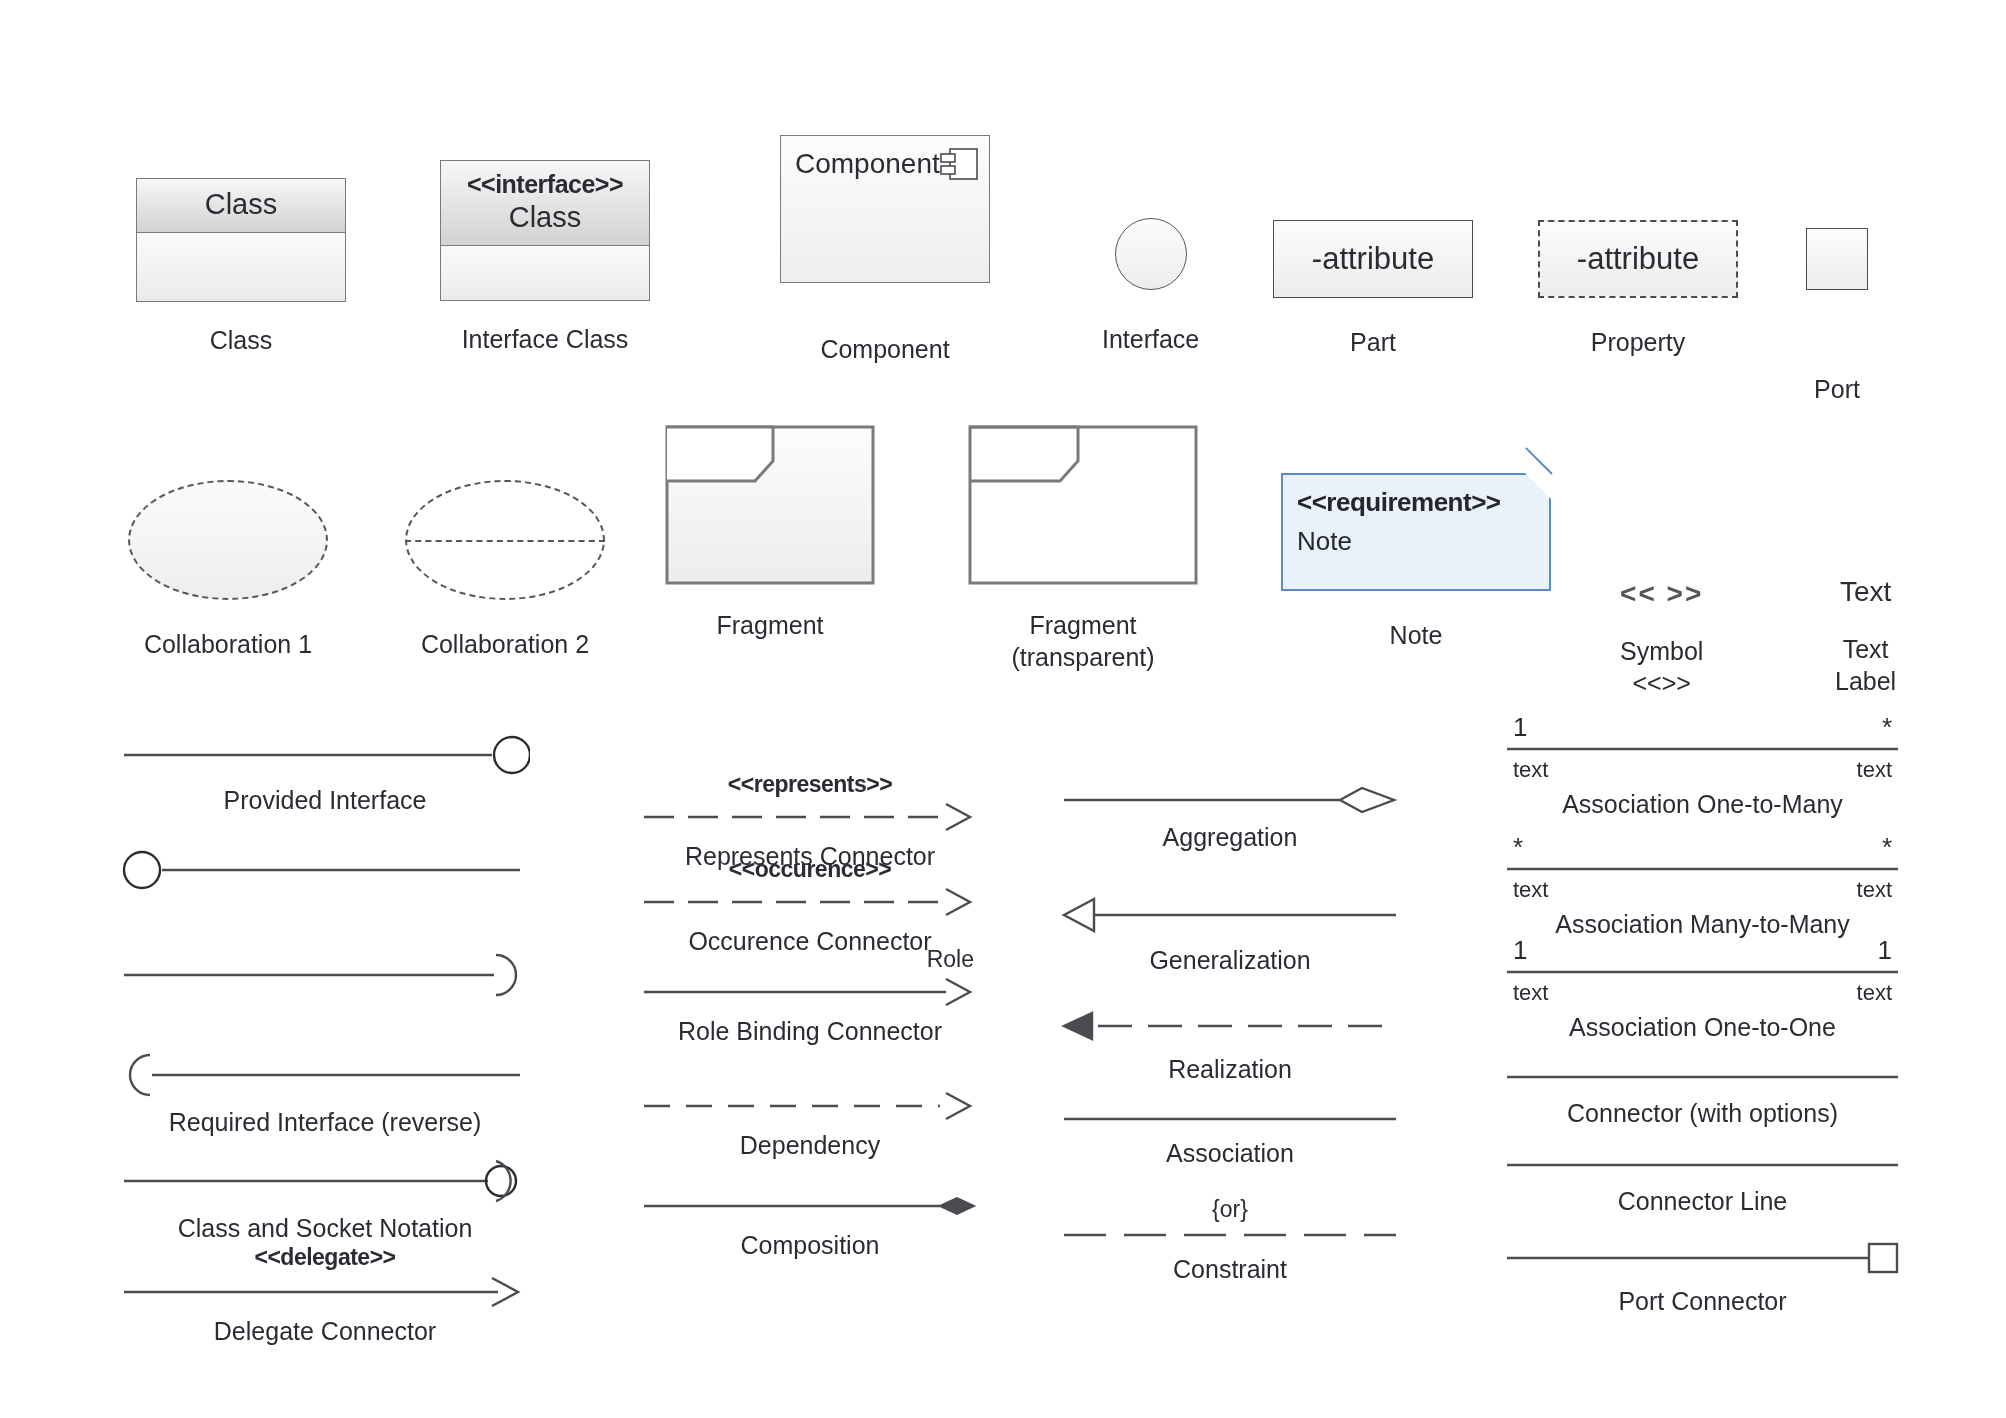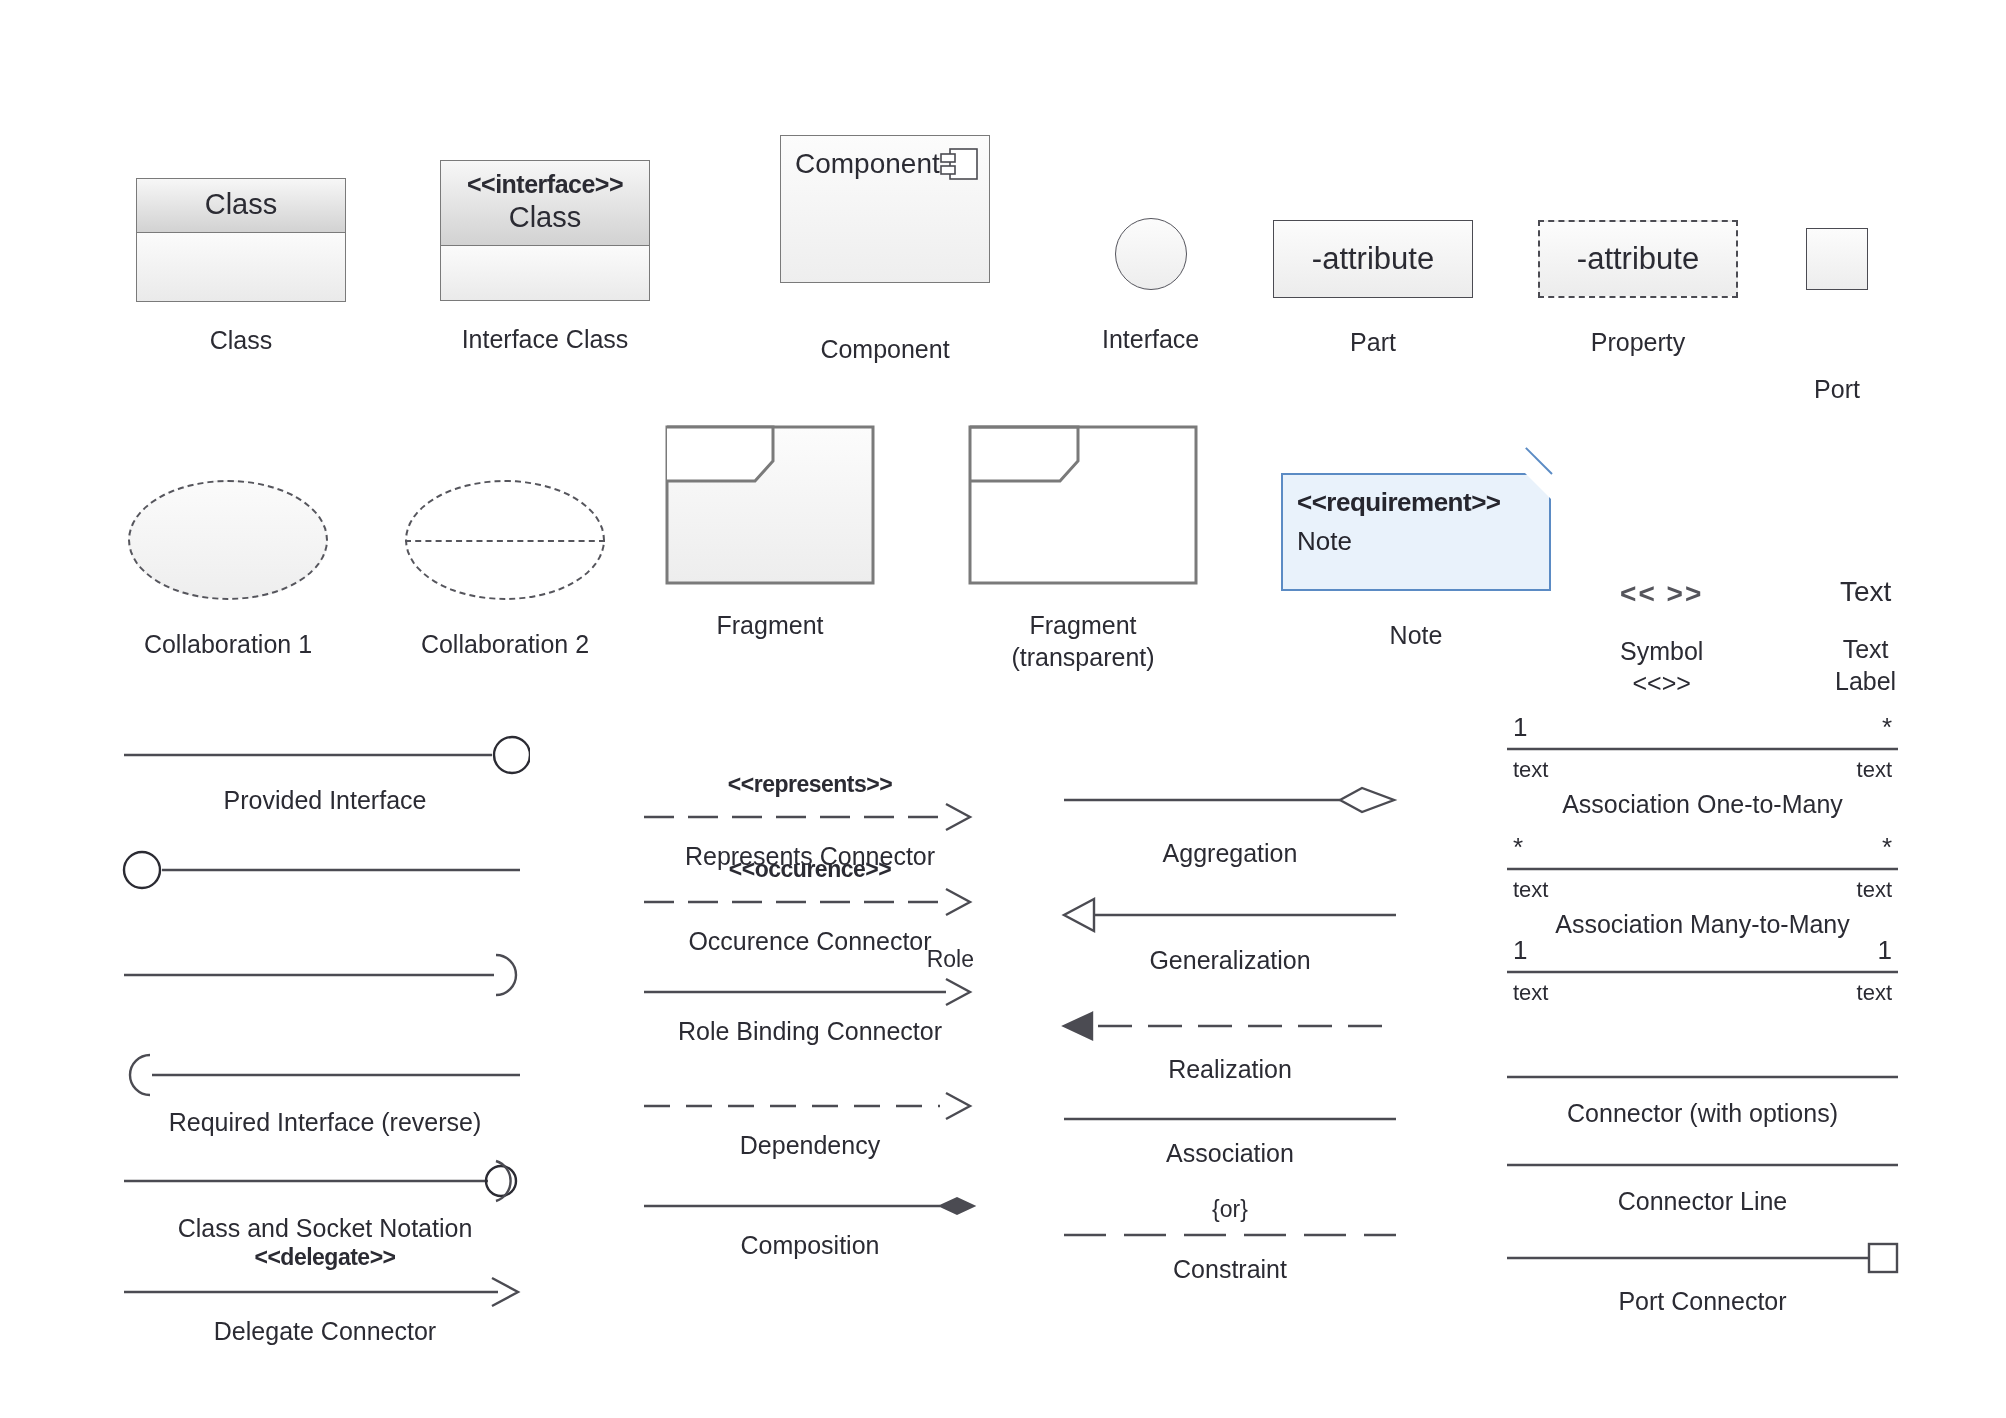--- a/index.html
+++ b/index.html
@@ -413,21 +413,21 @@
       <path d="M300 16 L317 8 L334 16 L317 24 Z" fill="#4b4b52" stroke="#4b4b52" stroke-width="2"></path>
     </svg>
     <div class="conn-label" style="width:340px; margin-top:8px;">Composition</div>
   </div>
 
   <div class="conn" style="left:1060px; top:782px;">
     <svg width="340" height="36" viewBox="0 0 340 36">
       <line x1="4" y1="18" x2="280" y2="18" stroke="#4b4b52" stroke-width="2.4"></line>
       <path d="M280 18 L302 6 L334 18 L302 30 Z" fill="#ffffff" stroke="#4b4b52" stroke-width="2.4"></path>
     </svg>
-    <div class="conn-label" style="width:340px; margin-top:20px;">Aggregation</div>
+    <div class="conn-label" style="width:340px; margin-top:4px;">Aggregation</div>
   </div>
 
   <div class="conn" style="left:1060px; top:895px;">
     <svg width="340" height="40" viewBox="0 0 340 40">
       <path d="M34 4 L4 20 L34 36 Z" fill="#ffffff" stroke="#4b4b52" stroke-width="2.4"></path>
       <line x1="34" y1="20" x2="336" y2="20" stroke="#4b4b52" stroke-width="2.4"></line>
     </svg>
     <div class="conn-label" style="width:340px; margin-top:10px;">Generalization</div>
   </div>
 
@@ -489,20 +489,21 @@
       <span class="mini" style="font-size:26px;">1</span>
       <span class="mini" style="font-size:26px;">1</span>
     </div>
     <svg width="395" height="8" viewBox="0 0 395 8" style="margin-top:2px;">
       <line x1="2" y1="4" x2="393" y2="4" stroke="#4b4b52" stroke-width="2.4"></line>
     </svg>
     <div style="display:flex; justify-content:space-between; padding:4px 8px 0;">
       <span class="mini">text</span>
       <span class="mini">text</span>
     </div>
+    <div class="conn-label" style="width:395px; margin-top:6px;">Association One-to-One</div>
   </div>
 
   <div class="conn" style="left:1505px; top:1072px; width:395px;">
     <svg width="395" height="10" viewBox="0 0 395 10">
       <line x1="2" y1="5" x2="393" y2="5" stroke="#4b4b52" stroke-width="2.4"></line>
     </svg>
     <div class="conn-label" style="width:395px; margin-top:16px;">Connector (with options)</div>
   </div>
 
   <div class="conn" style="left:1505px; top:1160px; width:395px;">

